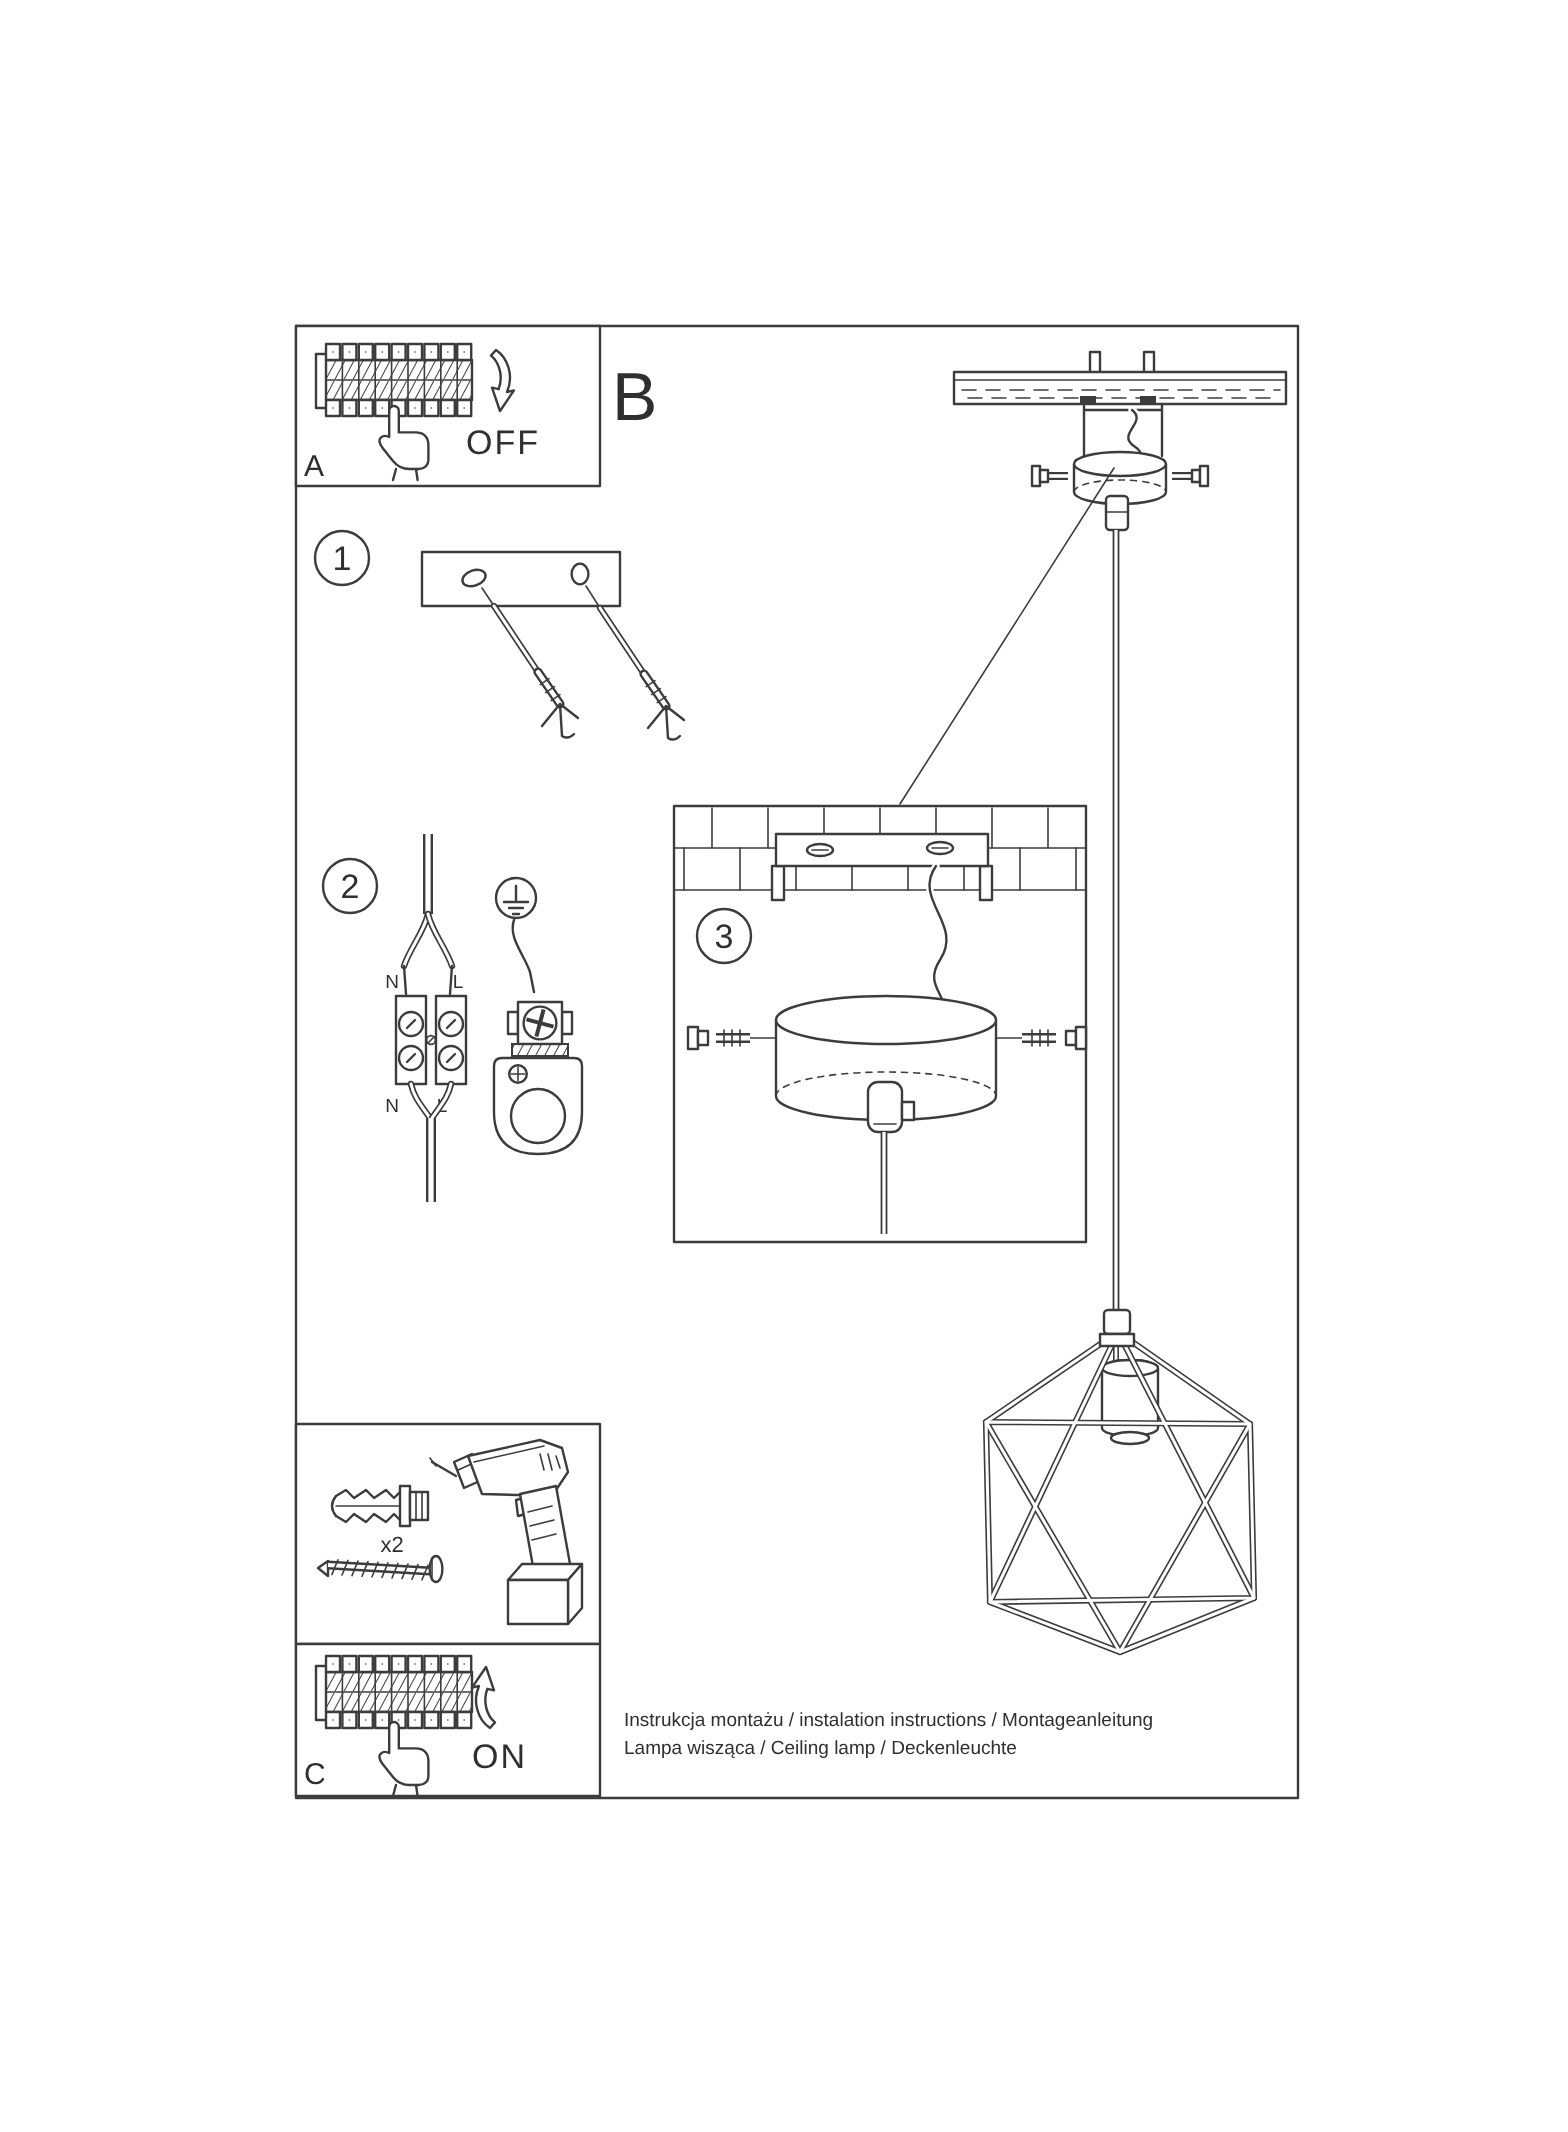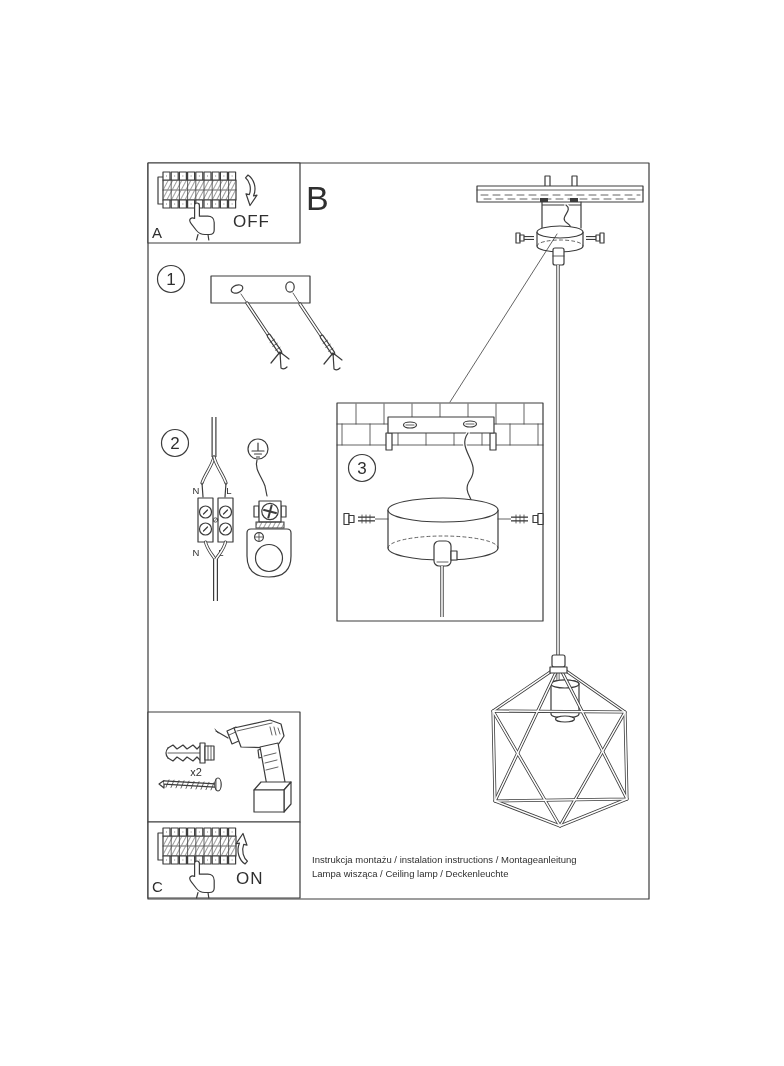--- a/index.html
+++ b/index.html
@@ -1,16 +1,16 @@
 <!DOCTYPE html>
 <html><head>
 <meta charset="utf-8">
 <style>
   html,body{margin:0;padding:0;background:#fff;}
-  .page{position:relative;width:784px;height:1066px;background:#fff;overflow:hidden;}
+  .page{position:relative;width:784px;height:1066px;background:#fff;overflow:hidden;border-radius:26px;}
   svg{position:absolute;left:0;top:0;}
   .ln {fill:none;stroke:#3c3c3c;stroke-width:1.2;stroke-linecap:round;stroke-linejoin:round}
   .lnq{fill:none;stroke:#3c3c3c;stroke-width:.8;stroke-linecap:round}
   .wf {fill:#fff;stroke:#3c3c3c;stroke-width:1.2;stroke-linejoin:round}
   .dk {fill:#3c3c3c;stroke:none}
   .d1 {fill:none;stroke:#3c3c3c;stroke-width:3.2;stroke-linecap:round}
   .d2 {fill:none;stroke:#fff;stroke-width:1.5;stroke-linecap:round}
   .t1 {fill:none;stroke:#3c3c3c;stroke-width:4.6;stroke-linecap:round}
   .t2 {fill:none;stroke:#fff;stroke-width:2.2;stroke-linecap:round}
   .h1 {fill:none;stroke:#fff;stroke-width:3.6;stroke-linecap:round}

